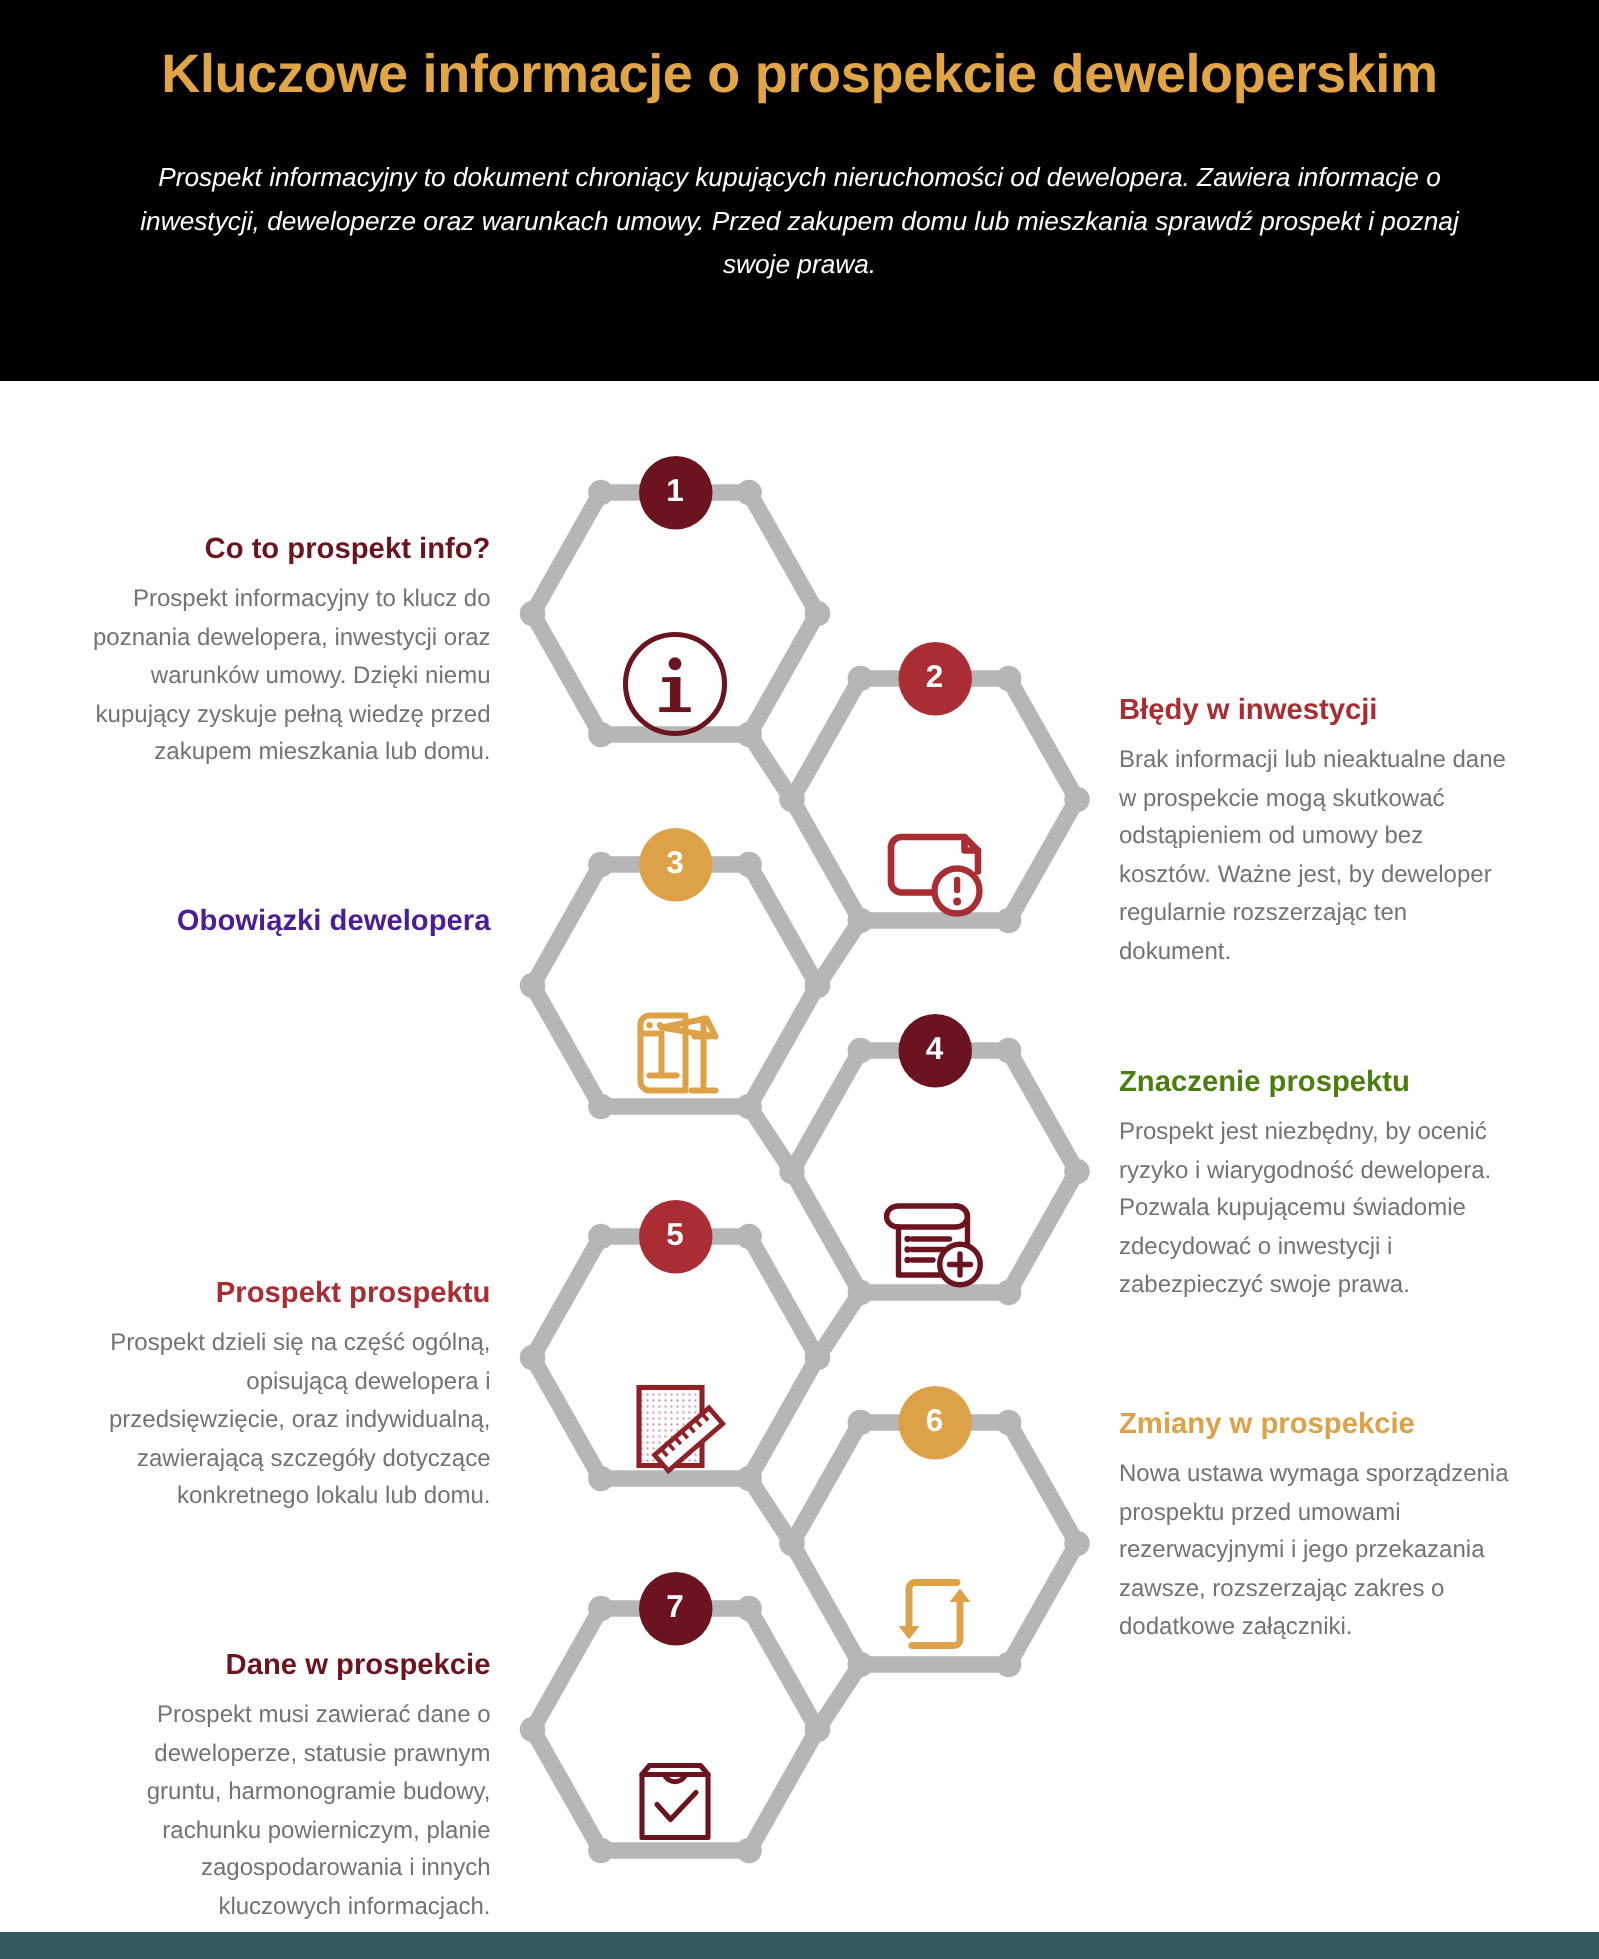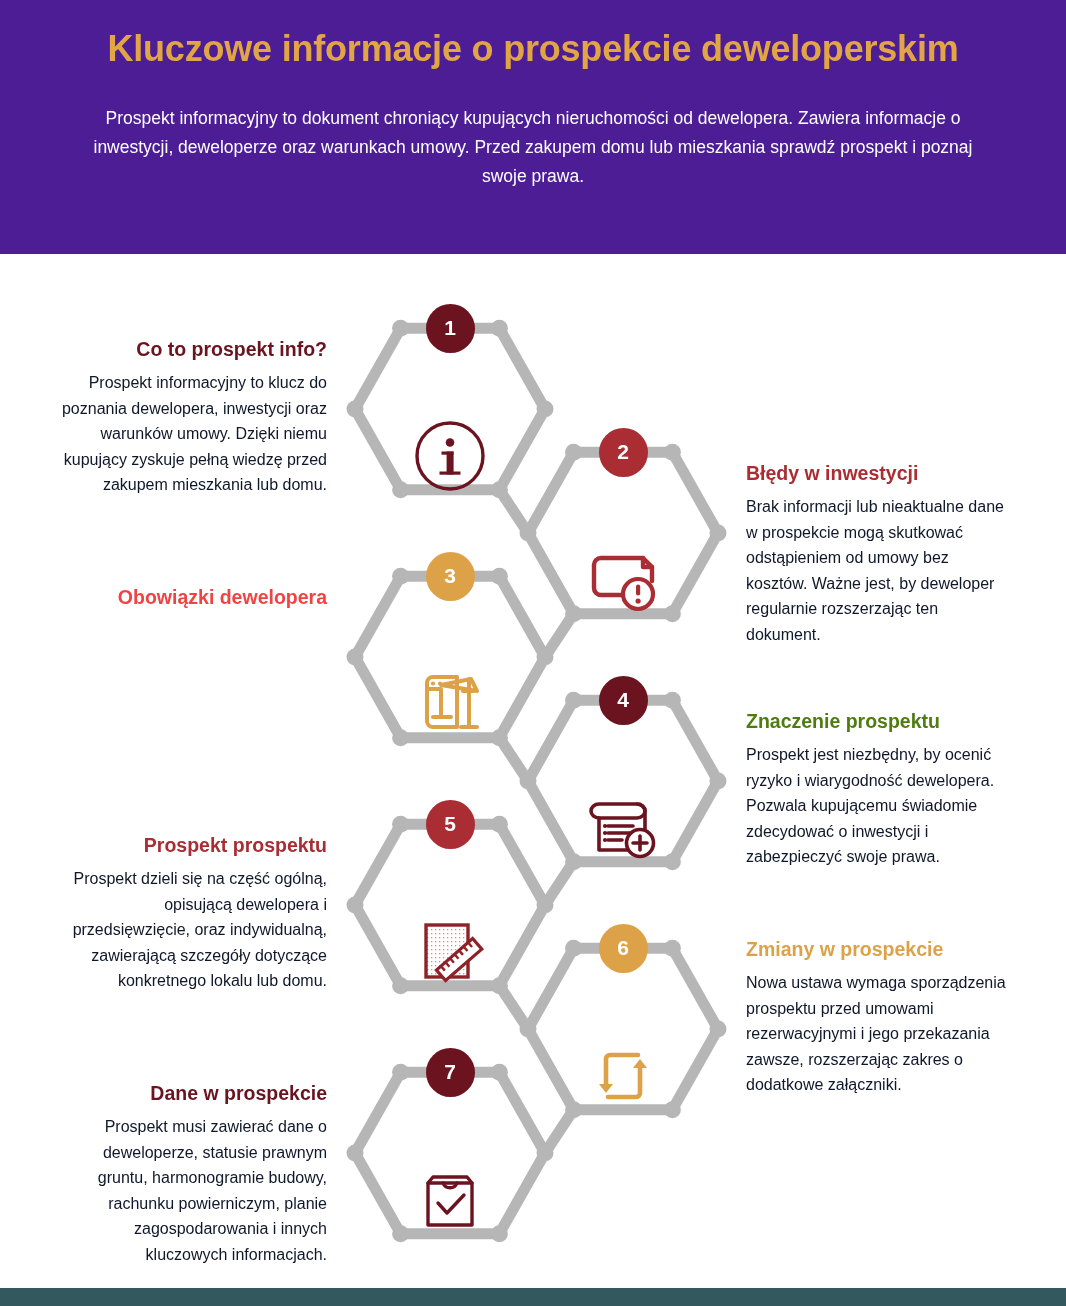--- a/index.html
+++ b/index.html
@@ -7,38 +7,39 @@
     width:1066px;height:1306px;
     background:#ffffff;
     font-family:"Liberation Sans", sans-serif;
     overflow:hidden;
     position:relative;
   }
 
   
   #header{
     position:absolute;left:0;top:0;width:1066px;height:254px;
-    background:#4c1d95;
+    background:#000000;
     box-sizing:border-box;
   }
   #header-title{
     position:absolute;left:0;top:28px;width:1066px;
     text-align:center;
     color:#e2a546;
     font-size:36px;
     font-weight:bold;
     letter-spacing:-0.2px;
   }
   #header-sub{
     position:absolute;left:88px;top:104px;width:890px;
     text-align:center;
     color:#ffffff;
     font-size:17.5px;
     line-height:29px;
     font-weight:400;
+    font-style:italic;
   }
 
   
   #footer{
     position:absolute;left:0;top:1288px;width:1066px;height:18px;
     background:#33595f;
   }
 
   
   #board{
@@ -71,24 +72,24 @@
   .tblock h3{
     margin:0 0 9px 0;
     font-size:19.5px;
     font-weight:bold;
     line-height:24px;
   }
   .tblock p{
     margin:0;
     font-size:16px;
     line-height:25.5px;
-    color:#0f172a;
+    color:#737373;
     font-weight:400;
   }
-  .ta-right{text-align:right;}
+  .ta-right{text-align:right;margin-top:17px;}
   .ta-left{text-align:left;}
 </style>
 </head>
 <body>
 
 <div id="header">
   <div id="header-title">Kluczowe informacje o prospekcie deweloperskim</div>
   <div id="header-sub">Prospekt informacyjny to dokument chroniący kupujących nieruchomości od dewelopera. Zawiera informacje o inwestycji, deweloperze oraz warunkach umowy. Przed zakupem domu lub mieszkania sprawdź prospekt i poznaj swoje prawa.</div>
 </div>
 
@@ -280,21 +281,21 @@
 
   <div class="tblock ta-right" id="text-1" style="width: 268px; left: 59px; top: 83px;">
     <h3 style="color: rgb(107, 20, 32);">Co to prospekt info?</h3>
     <p>Prospekt informacyjny to klucz do poznania dewelopera, inwestycji oraz warunków umowy. Dzięki niemu kupujący zyskuje pełną wiedzę przed zakupem mieszkania lub domu.</p>
   </div>
   <div class="tblock ta-left" id="text-2" style="width: 268px; left: 746px; top: 207px;">
     <h3 style="color: rgb(169, 45, 51);">Błędy w inwestycji</h3>
     <p>Brak informacji lub nieaktualne dane w prospekcie mogą skutkować odstąpieniem od umowy bez kosztów. Ważne jest, by deweloper regularnie rozszerzając ten dokument.</p>
   </div>
   <div class="tblock ta-right" id="text-3" style="width: 268px; left: 59px; top: 331px;">
-    <h3 style="color: #ef4444;">Obowiązki dewelopera</h3>
+    <h3 style="color: #4c1d95;">Obowiązki dewelopera</h3>
   </div>
   <div class="tblock ta-left" id="text-4" style="width: 268px; left: 746px; top: 455px;">
     <h3 style="color: #4d7c0f;">Znaczenie prospektu</h3>
     <p>Prospekt jest niezbędny, by ocenić ryzyko i wiarygodność dewelopera. Pozwala kupującemu świadomie zdecydować o inwestycji i zabezpieczyć swoje prawa.</p>
   </div>
   <div class="tblock ta-right" id="text-5" style="width: 268px; left: 59px; top: 579px;">
     <h3 style="color: rgb(169, 45, 51);">Prospekt prospektu</h3>
     <p>Prospekt dzieli się na część ogólną, opisującą dewelopera i przedsięwzięcie, oraz indywidualną, zawierającą szczegóły dotyczące konkretnego lokalu lub domu.</p>
   </div>
   <div class="tblock ta-left" id="text-6" style="width: 268px; left: 746px; top: 683px;">

